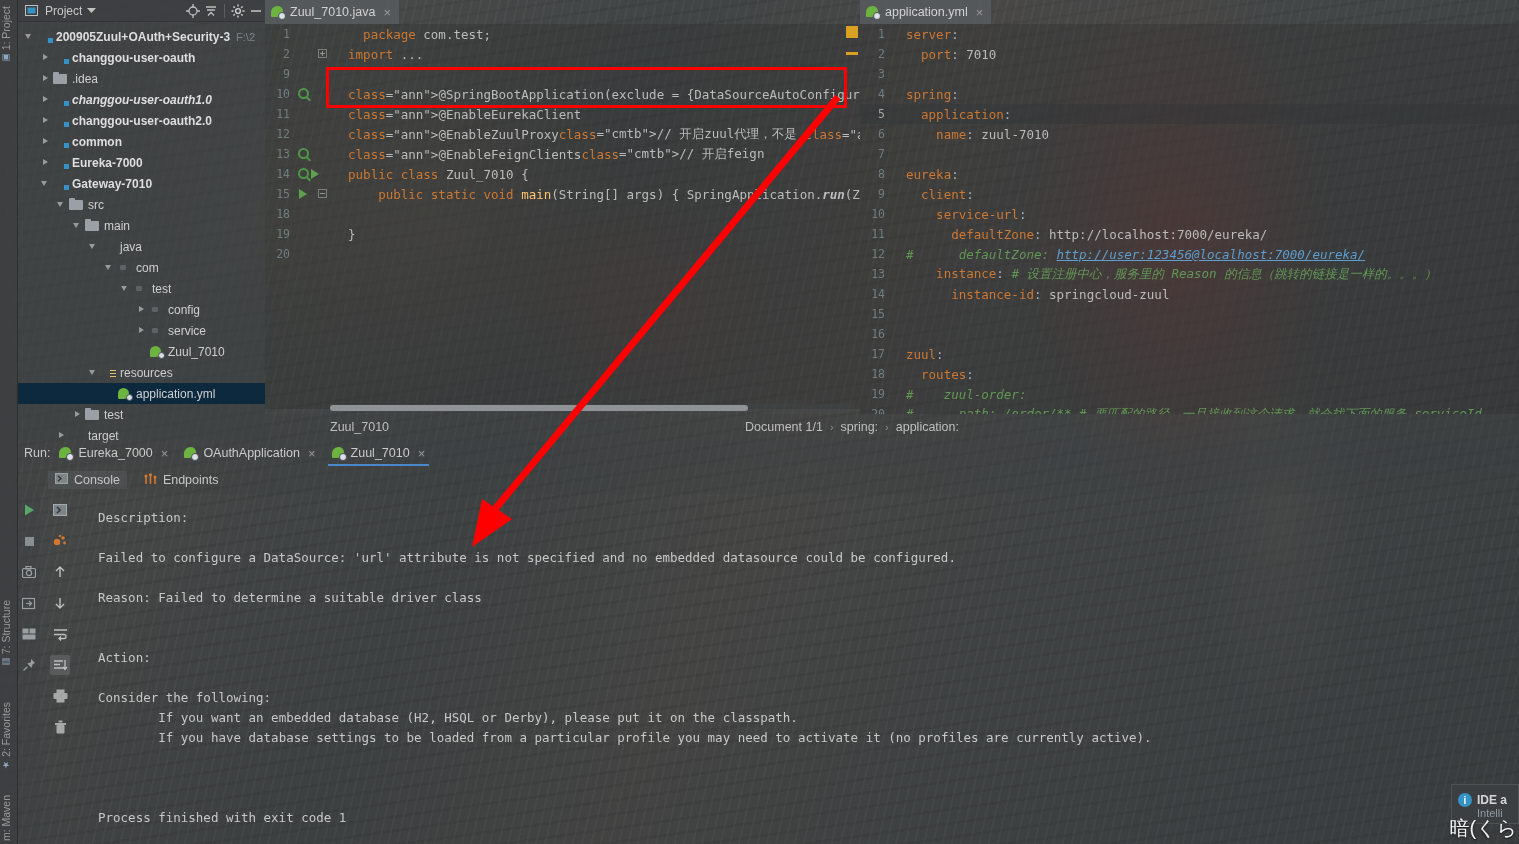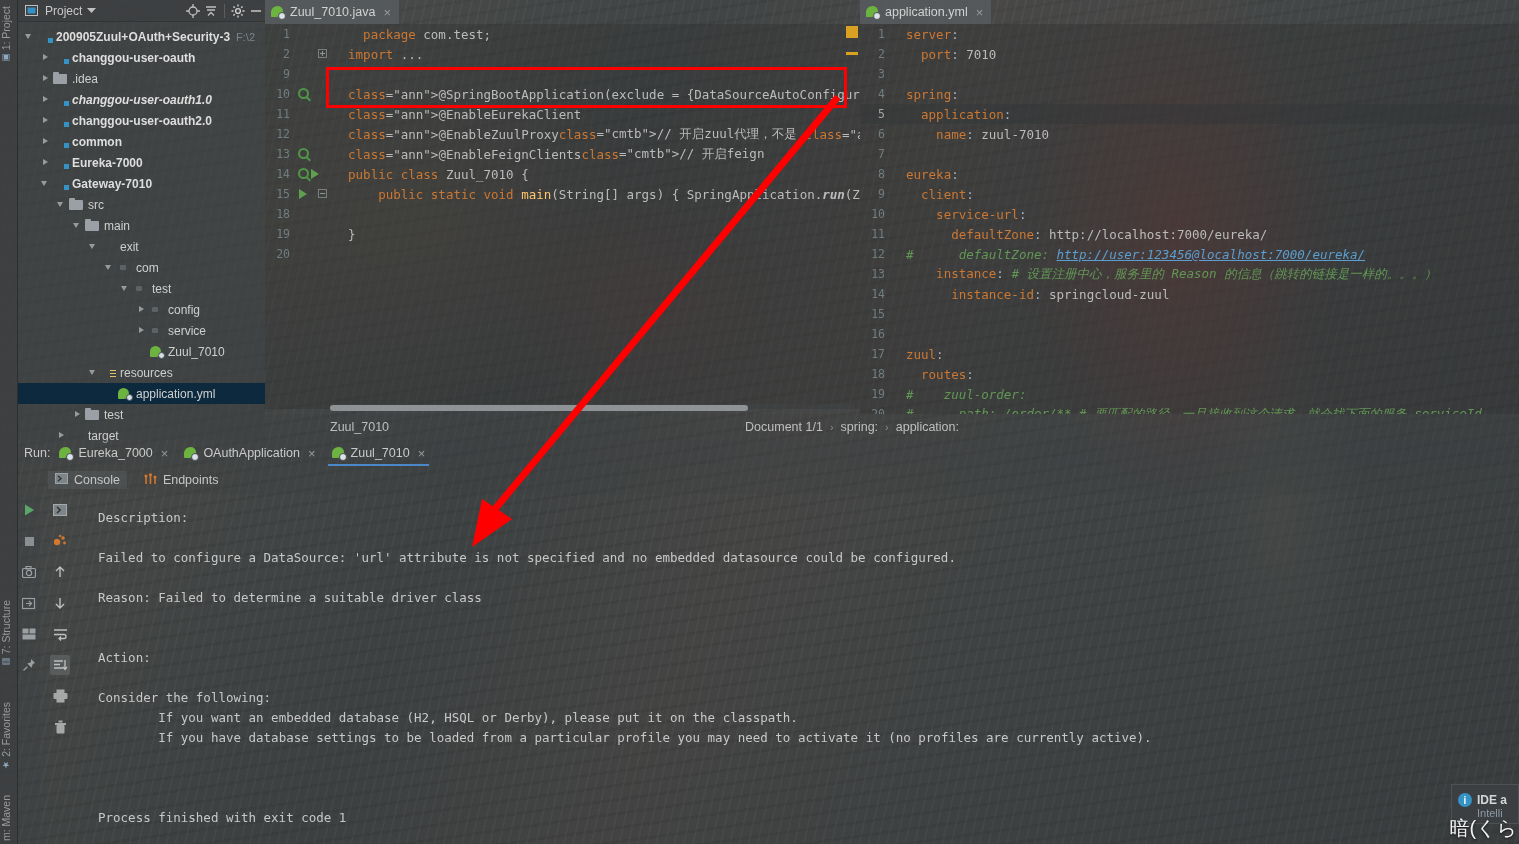--- a/index.html
+++ b/index.html
@@ -406,21 +406,21 @@
           <span class="tname">src</span>
         </div>
         <div class="trow" style="padding-left: 54px;">
           <span class="arrow open"></span>
           <span class="ficon folder"></span>
           <span class="tname">main</span>
         </div>
         <div class="trow" style="padding-left: 70px;">
           <span class="arrow open"></span>
           <span class="ficon srcfolder"></span>
-          <span class="tname">exit</span>
+          <span class="tname">java</span>
         </div>
         <div class="trow" style="padding-left: 86px;">
           <span class="arrow open"></span>
           <span class="ficon pkg">
             <span class="pk"></span>
           </span>
           <span class="tname">com</span>
         </div>
         <div class="trow" style="padding-left: 102px;">
           <span class="arrow open"></span>

